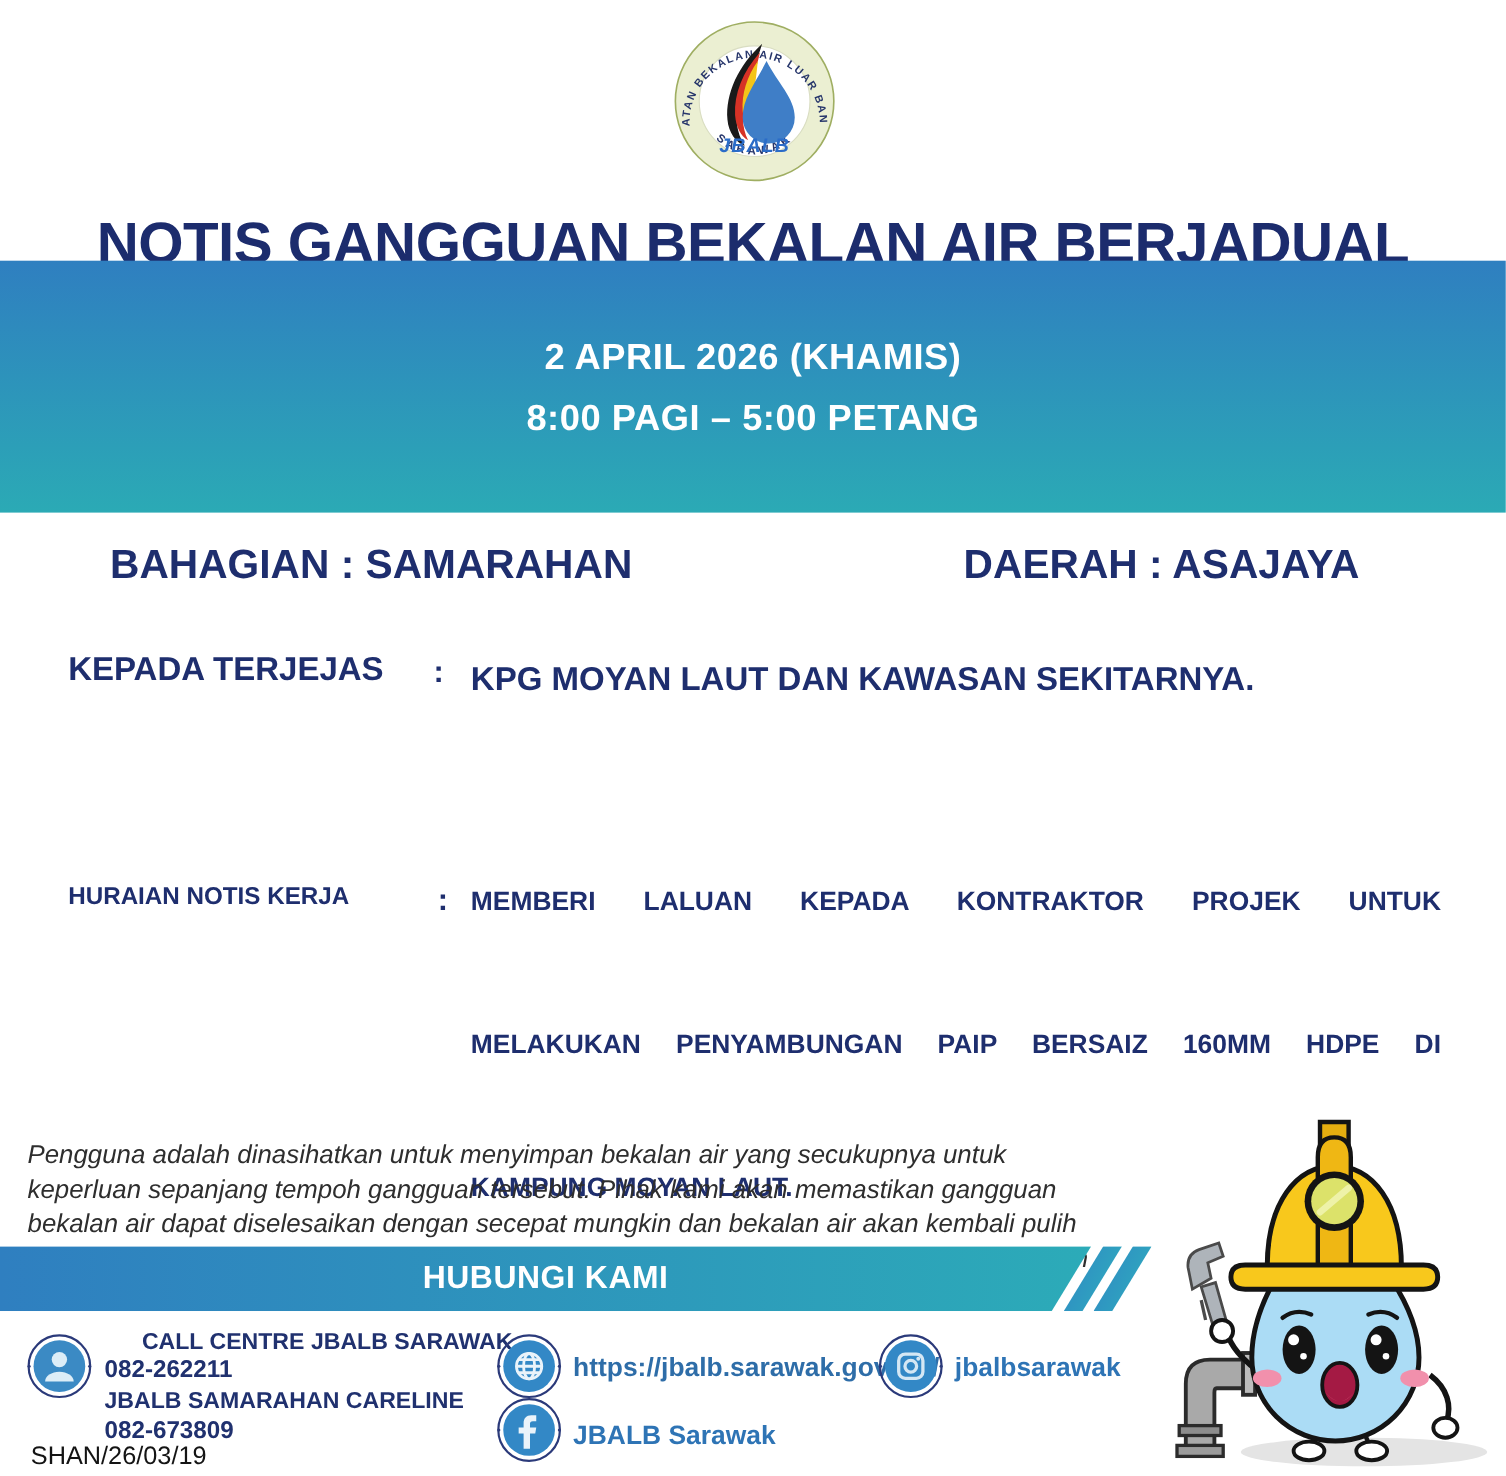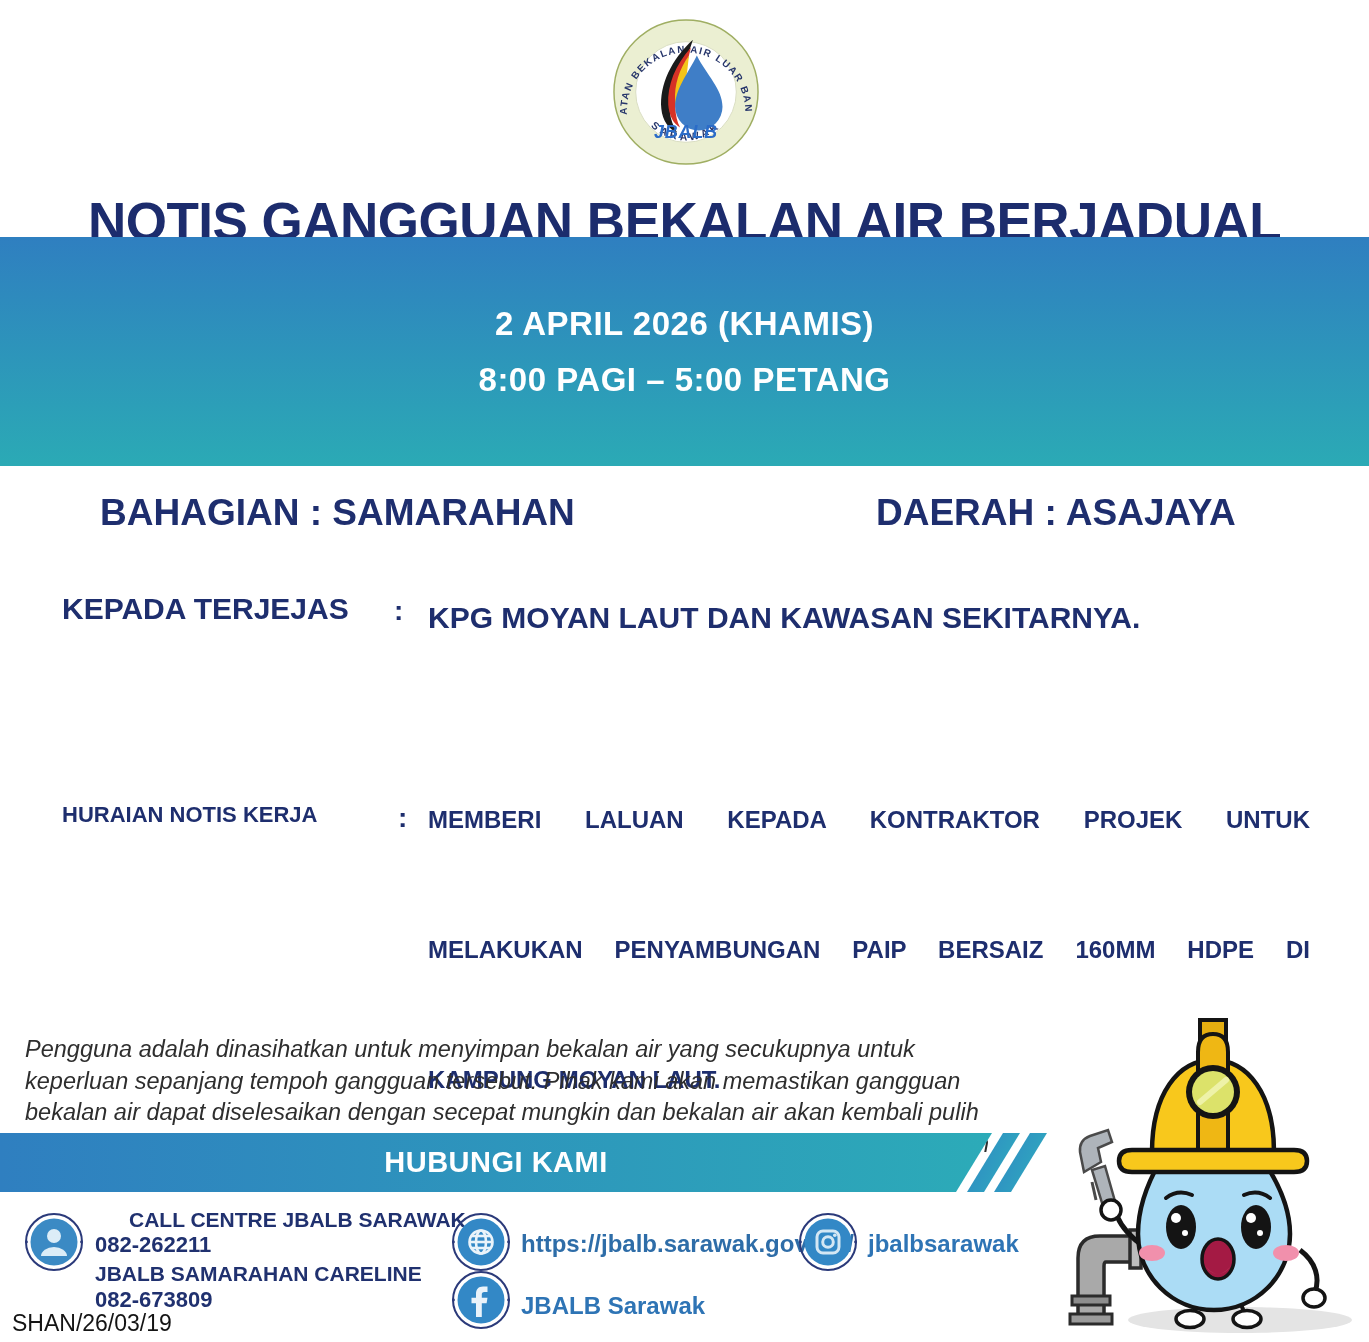--- a/index.html
+++ b/index.html
@@ -53,21 +53,21 @@
   .ct-navy { color:#20316f; }
   .ct-blue { color:#2e74b5; }
   .cc-label   { left:81px; top:1208px; font-size:21px;margin-left:48px; }
   .cc-phone   { left:95px; top:1232px; font-size:22px; }
   .cl-label   { left:95px; top:1262px; font-size:21px; }
   .cl-phone   { left:95px; top:1287px; font-size:22px; }
   .web-label  { left:521px; top:1230px; font-size:24px; }
   .fb-label   { left:521px; top:1292px; font-size:24px; }
   .ig-label   { left:868px; top:1230px; font-size:24px; }
 
-  .refnum { position:absolute; left:12px; top:1310px; font-size:23px; color:#141414; }
+  .refnum { position:absolute; left:28px; top:1310px; font-size:23px; color:#141414; }
 
   .mascot { position:absolute; left:1048px; top:1000px; }
 </style>
 </head>
 <body>
 
 <div class="poster">
 
   <svg class="logo" width="148" height="148" viewBox="0 0 150 150">
     <defs>

